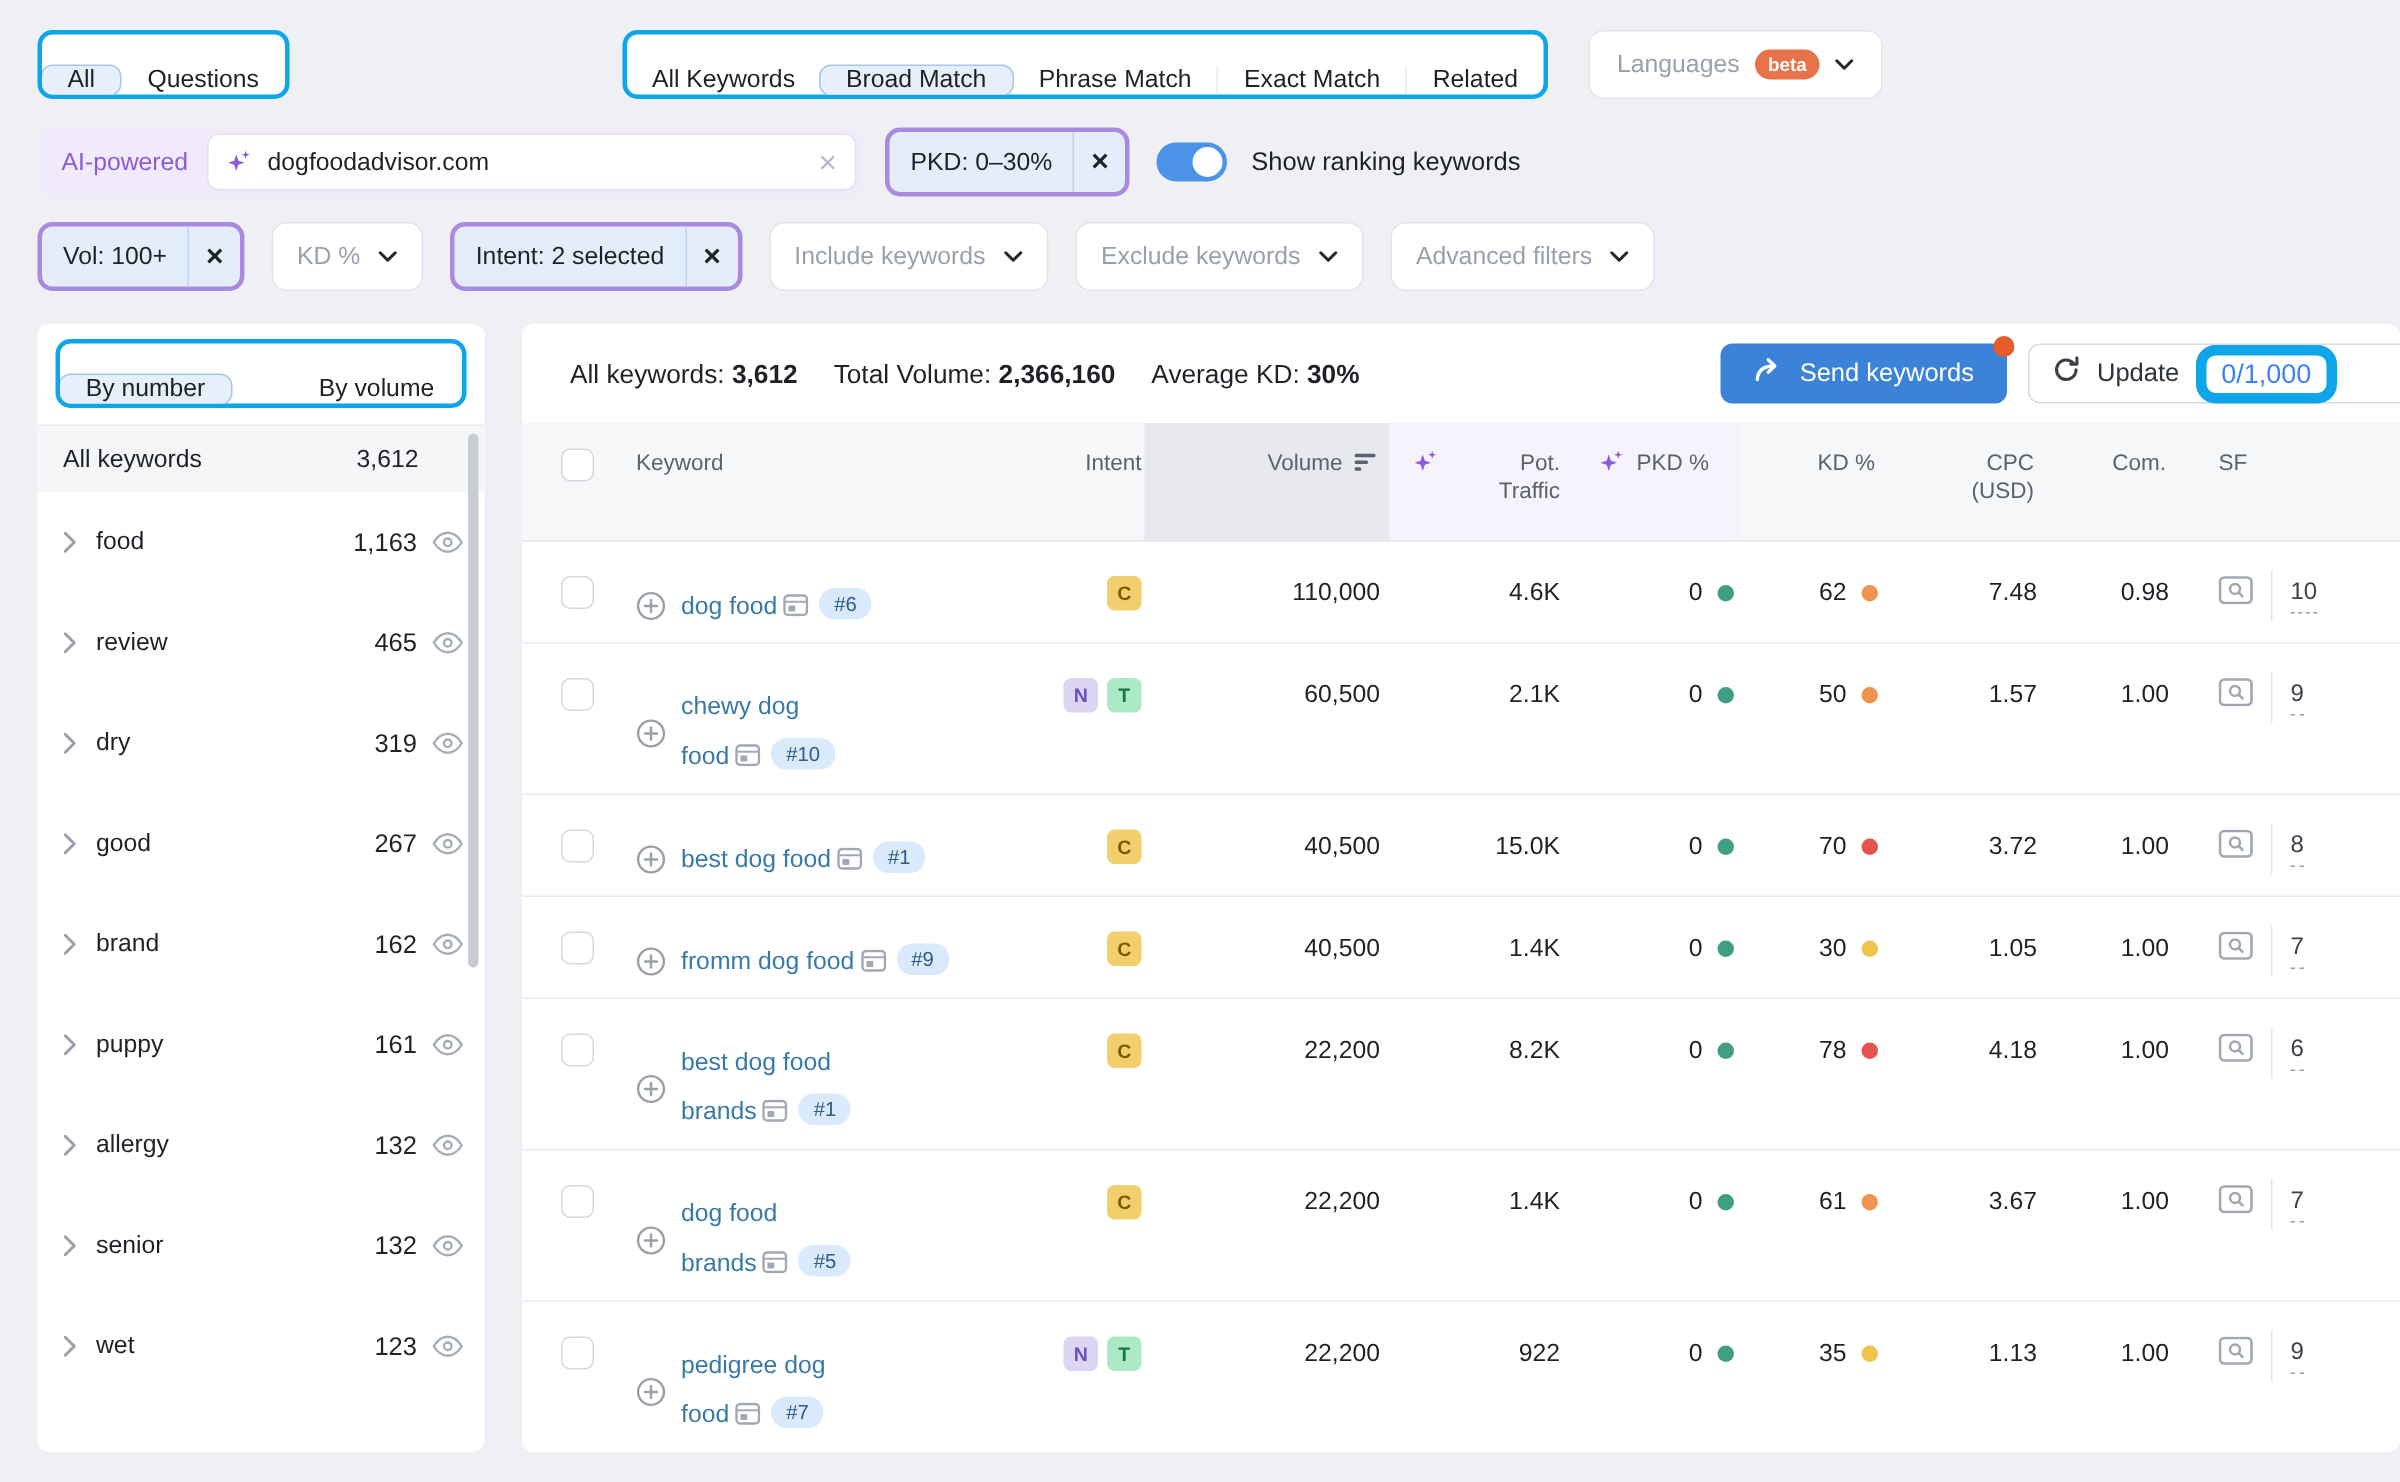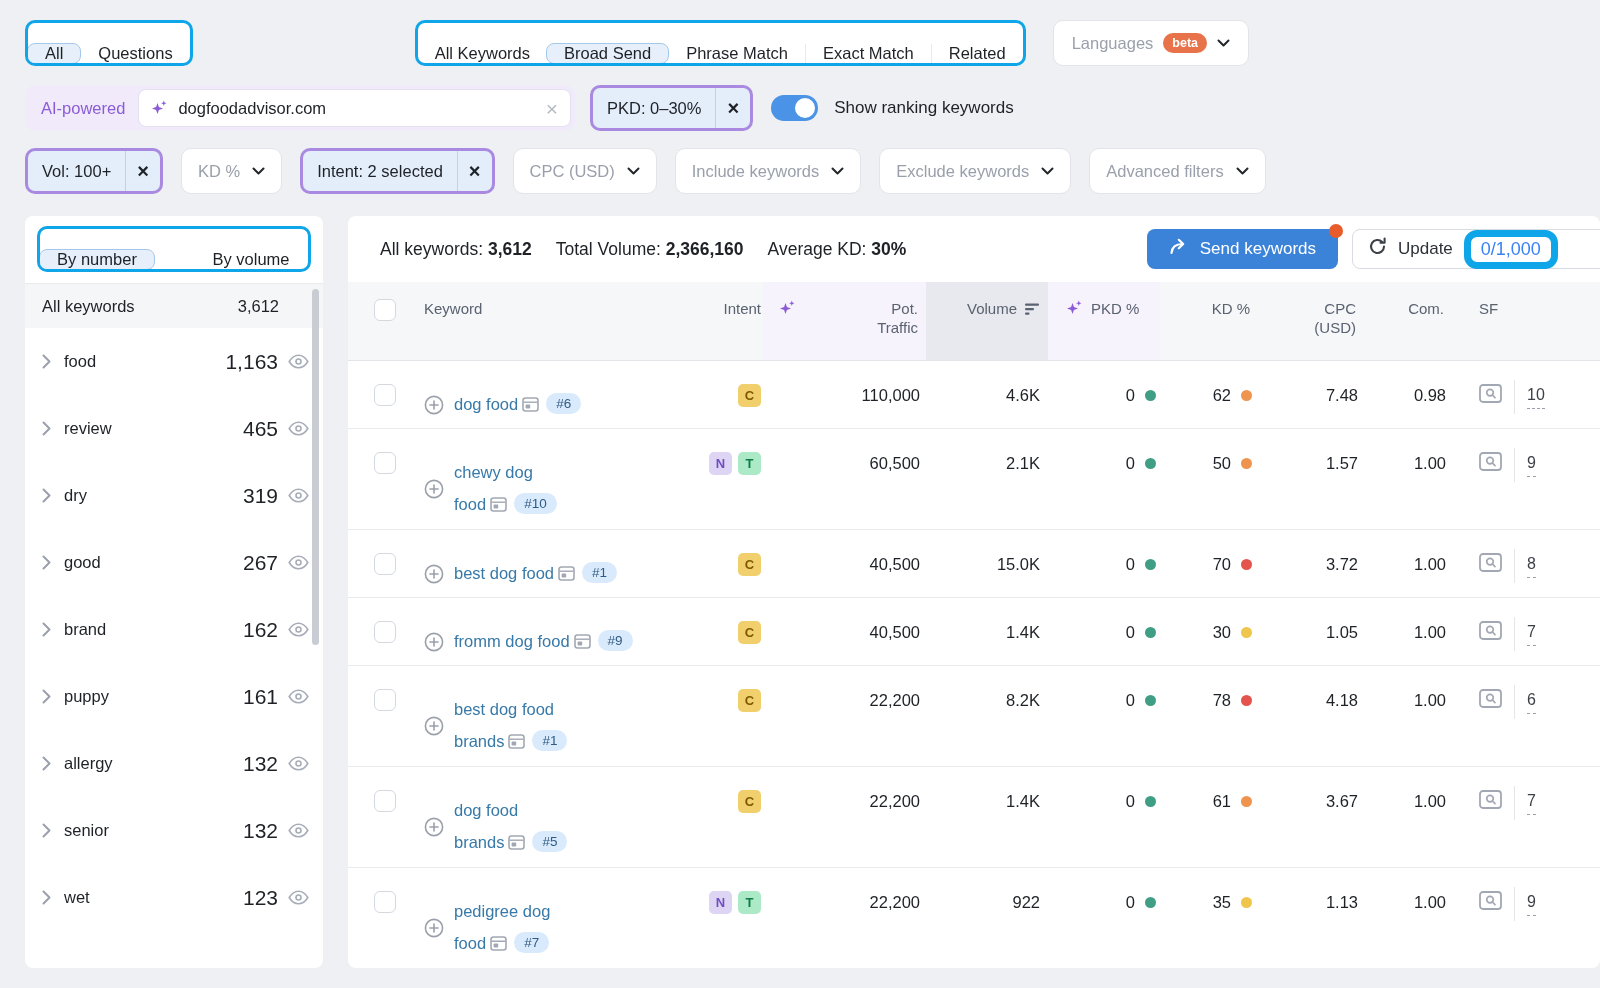--- a/index.html
+++ b/index.html
@@ -44,21 +44,21 @@
   .content { display:flex; gap:25px; align-items:stretch; height:752px; }
   .card { background:#fff; border-radius:8px; }
   
   .sidebar { width:298px; flex-shrink:0; position:relative; overflow:hidden; }
   .side-tabs-wrap { padding:10px 12px 11px 12px; border-bottom:1px solid #e8eaed; }
   .side-tabs { display:flex;gap:39px; }
   .side-tabs .tab { flex:1; justify-content:center; padding:0 10px; }
   .all-row { display:flex; align-items:center; justify-content:space-between; background:#f4f6f8; height:44px; padding:0 44px 0 17px; font-size:16.5px; }
   .group-row { display:flex; align-items:center; height:67px; padding:0 14px 0 17px; cursor:pointer; }
   .group-row .glabel { margin-left:13px; font-size:16.5px; }
-  .group-row .gcount { margin-left:auto; font-size:21px; }
+  .group-row .gcount { margin-left:auto; font-size:17px; }
   .group-row .eye { margin-left:10px; display:flex; }
   .side-scroll { position:absolute; right:4px; top:73px; width:7px; height:356px; border-radius:4px; background:#c9cdd3; }
   
   .main { flex:1; overflow:hidden; display:flex; flex-direction:column; }
   .summary { display:flex; align-items:center; height:66px; padding:0 0 0 32px; flex-shrink:0; }
   .sum-item { font-size:17.5px; margin-right:24px; white-space:nowrap; }
   .sum-item b { font-weight:700; }
   .send-btn { margin-left:auto; position:relative; display:flex; align-items:center; gap:11px; background:#3b82d9; color:#fff; border:none; border-radius:8px; height:40px; padding:0 22px; font-size:17px; cursor:pointer; font-family:inherit; flex-shrink:0; }
   .send-dot { position:absolute; top:-5px; right:-5px; width:14px; height:14px; border-radius:50%; background:#e85c2b; }
   .update-btn { display:flex; align-items:center; gap:11px; background:#fff; border:1px solid #d8dbe1; border-radius:8px; height:40px; padding:0 15px; margin:0 -14px 0 14px; font-size:17px; color:#2d3138; cursor:pointer; font-family:inherit; flex-shrink:0; width:262px; }
@@ -113,21 +113,21 @@
 </head>
 <body>
 
 <div class="row1">
   <div class="tabgroup g1" id="tabs-g1">
       <button class="tab sel">All</button>
       <button class="tab">Questions</button>
     </div>
   <div class="tabgroup g2" id="tabs-g2">
       <button class="tab">All Keywords</button>
-      <button class="tab sel">Broad Send</button>
+      <button class="tab sel">Broad Match</button>
       <button class="tab">Phrase Match</button>
       <button class="tab">Exact Match</button>
       <button class="tab">Related</button>
     </div>
   <button class="lang-btn">
     <span>Languages</span>
     <span class="beta">beta</span>
     <span class="chev">
       <svg width="13" height="8" viewBox="0 0 13 8">
           <polyline points="1.5,1.5 6.5,6.5 11.5,1.5" fill="none" stroke="#23262b" stroke-width="2" stroke-linecap="round" stroke-linejoin="round"></polyline>
@@ -170,28 +170,20 @@
       <span class="chev">
         <svg width="13" height="8" viewBox="0 0 13 8">
           <polyline points="1.5,1.5 6.5,6.5 11.5,1.5" fill="none" stroke="#23262b" stroke-width="2" stroke-linecap="round" stroke-linejoin="round"></polyline>
         </svg>
       </span>
     </button>
     <div class="pchip">
       <span class="pchip-label">Intent: 2 selected</span>
       <span class="pchip-x">×</span>
     </div>
-    <button class="fdrop">
-    <span>CPC (USD)</span>
-      <span class="chev">
-        <svg width="13" height="8" viewBox="0 0 13 8">
-          <polyline points="1.5,1.5 6.5,6.5 11.5,1.5" fill="none" stroke="#23262b" stroke-width="2" stroke-linecap="round" stroke-linejoin="round"></polyline>
-        </svg>
-      </span>
-    </button>
     <button class="fdrop">
     <span>Include keywords</span>
       <span class="chev">
         <svg width="13" height="8" viewBox="0 0 13 8">
           <polyline points="1.5,1.5 6.5,6.5 11.5,1.5" fill="none" stroke="#23262b" stroke-width="2" stroke-linecap="round" stroke-linejoin="round"></polyline>
         </svg>
       </span>
     </button>
     <button class="fdrop">
     <span>Exclude keywords</span>
@@ -389,38 +381,38 @@
         </span>
         <span>Update</span>
         <span class="quota">0/1,000</span>
       </button>
     </div>
 
     <div class="grid thead">
       <div class="hc hc-check"><span class="checkbox"></span></div>
       <div class="hc hc-kw">Keyword</div>
       <div class="hc hc-right hc-intent">Intent</div>
-      <div class="hc hc-pot">
-        <span class="sparkle" style="margin-top:1px;">
-          <svg width="17" height="17" viewBox="0 0 17 17">
-              <path d="M6.5 3 L7.9 7.1 L12 8.5 L7.9 9.9 L6.5 14 L5.1 9.9 L1 8.5 L5.1 7.1 Z" fill="#8b5cd6"></path>
-              <path d="M12.8 0.5 L13.5 2.5 L15.5 3.2 L13.5 3.9 L12.8 5.9 L12.1 3.9 L10.1 3.2 L12.1 2.5 Z" fill="#8b5cd6"></path>
-            </svg>
-        </span>
-        <span style="text-align:right;"><span>Pot.</span><br><span>Traffic</span></span>
-      </div>
       <div class="hc hc-vol">
         <span>Volume</span>
         <span style="margin-top:2px;">
           <svg width="15" height="14" viewBox="0 0 15 14">
               <rect x="0" y="1.5" width="14" height="2.3" rx="1" fill="#5a6270"></rect>
               <rect x="0" y="6" width="9" height="2.3" rx="1" fill="#5a6270"></rect>
               <rect x="0" y="10.5" width="4.5" height="2.3" rx="1" fill="#5a6270"></rect>
             </svg>
         </span>
+      </div>
+      <div class="hc hc-pot">
+        <span class="sparkle" style="margin-top:1px;">
+          <svg width="17" height="17" viewBox="0 0 17 17">
+              <path d="M6.5 3 L7.9 7.1 L12 8.5 L7.9 9.9 L6.5 14 L5.1 9.9 L1 8.5 L5.1 7.1 Z" fill="#8b5cd6"></path>
+              <path d="M12.8 0.5 L13.5 2.5 L15.5 3.2 L13.5 3.9 L12.8 5.9 L12.1 3.9 L10.1 3.2 L12.1 2.5 Z" fill="#8b5cd6"></path>
+            </svg>
+        </span>
+        <span style="text-align:right;"><span>Pot.</span><br><span>Traffic</span></span>
       </div>
       <div class="hc hc-pkd">
         <span class="sparkle" style="margin-top:1px;">
           <svg width="17" height="17" viewBox="0 0 17 17">
               <path d="M6.5 3 L7.9 7.1 L12 8.5 L7.9 9.9 L6.5 14 L5.1 9.9 L1 8.5 L5.1 7.1 Z" fill="#8b5cd6"></path>
               <path d="M12.8 0.5 L13.5 2.5 L15.5 3.2 L13.5 3.9 L12.8 5.9 L12.1 3.9 L10.1 3.2 L12.1 2.5 Z" fill="#8b5cd6"></path>
             </svg>
         </span>
         <span>PKD %</span>
       </div>

